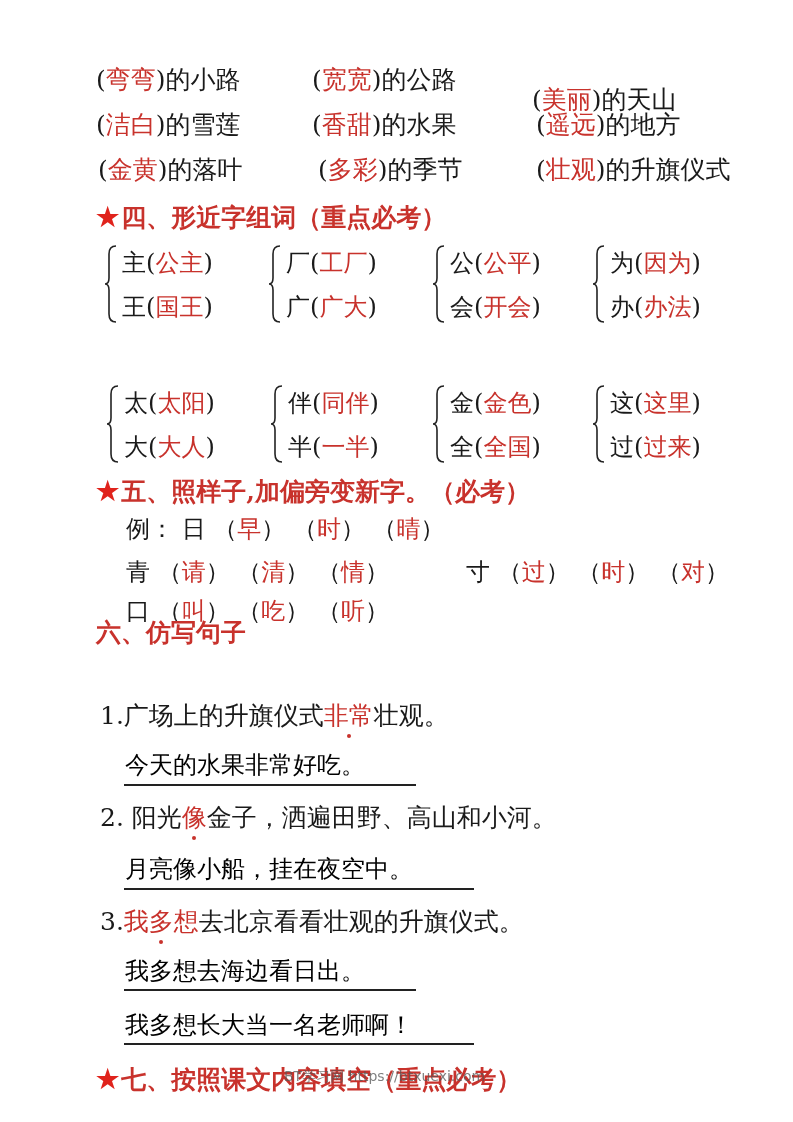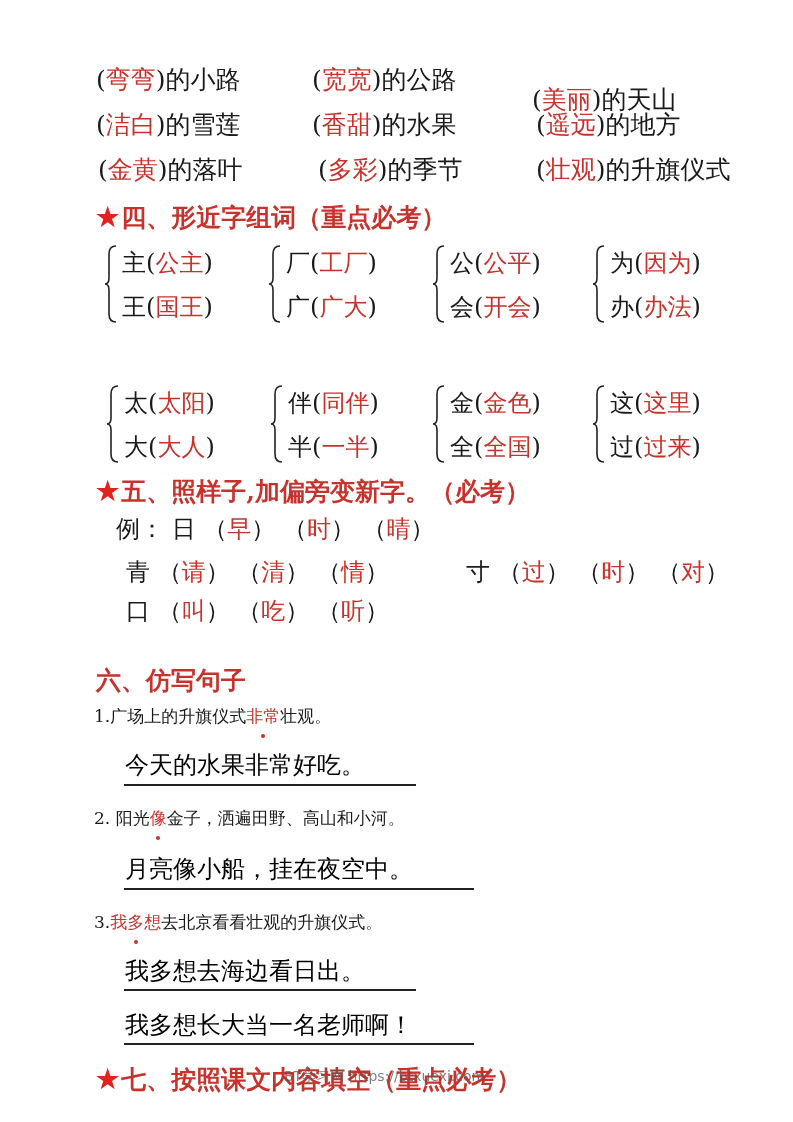--- a/index.html
+++ b/index.html
@@ -23,21 +23,21 @@
   .brace { position: absolute; left: 0; top: 4px; width: 14px; height: 80px; }
   .brace svg { width: 14px; height: 80px; }
   .bline { position: absolute; left: 18px; font-size: 24px; line-height: 34px; white-space: nowrap; }
   .bline.top { top: 6px; }
   .bline.bot { top: 50px; }
 
   
   .rad-row { position: absolute; font-size: 24px; line-height: 34px; white-space: nowrap; }
 
   
-  .sent { position: absolute; left: 94px; font-size: 17px; line-height: 36px; white-space: nowrap; }
+  .sent { position: absolute; left: 100px; font-size: 25px; line-height: 36px; white-space: nowrap; }
   .dot { position: relative; display: inline-block; }
   .dot::after { content: ""; position: absolute; left: 50%; bottom: -4px; width: 4px; height: 4px; margin-left: -2px; border-radius: 50%; background: #c8322c; }
   .ans { position: absolute; left: 125px; font-size: 24px; line-height: 34px; white-space: nowrap; color: #000000; }
   .uline { position: absolute; height: 2px; background: #222; }
 
   .watermark { position: absolute; left: 284px; top: 1068px; font-family: "DejaVu Sans", sans-serif; font-size: 14px; color: #555; opacity: 0.75; white-space: nowrap; }
 </style>
 </head>
 <body>
 
@@ -118,21 +118,21 @@
         <path d="M12 2 Q5 2 5 10 L5 34 Q5 40 1 40 Q5 40 5 46 L5 70 Q5 78 12 78" fill="none" stroke="#222" stroke-width="1.6"></path>
       </svg></div>
   <div class="bline top"><span>这</span>(<span class="red">这里</span>)</div>
   <div class="bline bot"><span>过</span>(<span class="red">过来</span>)</div>
 </div>
 
 <div class="hdr" style="top:474px;">
   <span class="star">★</span><span>五、照样子,加偏旁变新字。（必考）</span>
 </div>
 
-<div class="rad-row" style="left:116px; top:512px;">
+<div class="rad-row" style="left:126px; top:512px;">
   <span>例：</span>
   <span>日</span>
   （<span class="red">早</span>）
   （<span class="red">时</span>）
   （<span class="red">晴</span>）
 </div>
 
 <div class="rad-row" style="left:126px; top:555px;">
   <span>青</span>
   （<span class="red">请</span>）
@@ -145,21 +145,21 @@
   （<span class="red">时</span>）
   （<span class="red">对</span>）
 </div>
 <div class="rad-row" style="left:126px; top:594px;">
   <span>口</span>
   （<span class="red">叫</span>）
   （<span class="red">吃</span>）
   （<span class="red">听</span>）
 </div>
 
-<div class="hdr" style="top:664px;">
+<div class="hdr" style="top:616px;">
   <span>六、仿写句子</span>
 </div>
 
 <div class="sent" style="top:698px;">
   <span>1.</span><span>广场上的升旗仪式</span><span class="red dot">非常</span><span>壮观。</span>
 </div>
 <div class="ans" style="top:748px;">今天的水果非常好吃。</div>
 <div class="uline" style="left:124px; top:784px; width:292px;"></div>
 
 <div class="sent" style="top:800px;text-align:right;">

